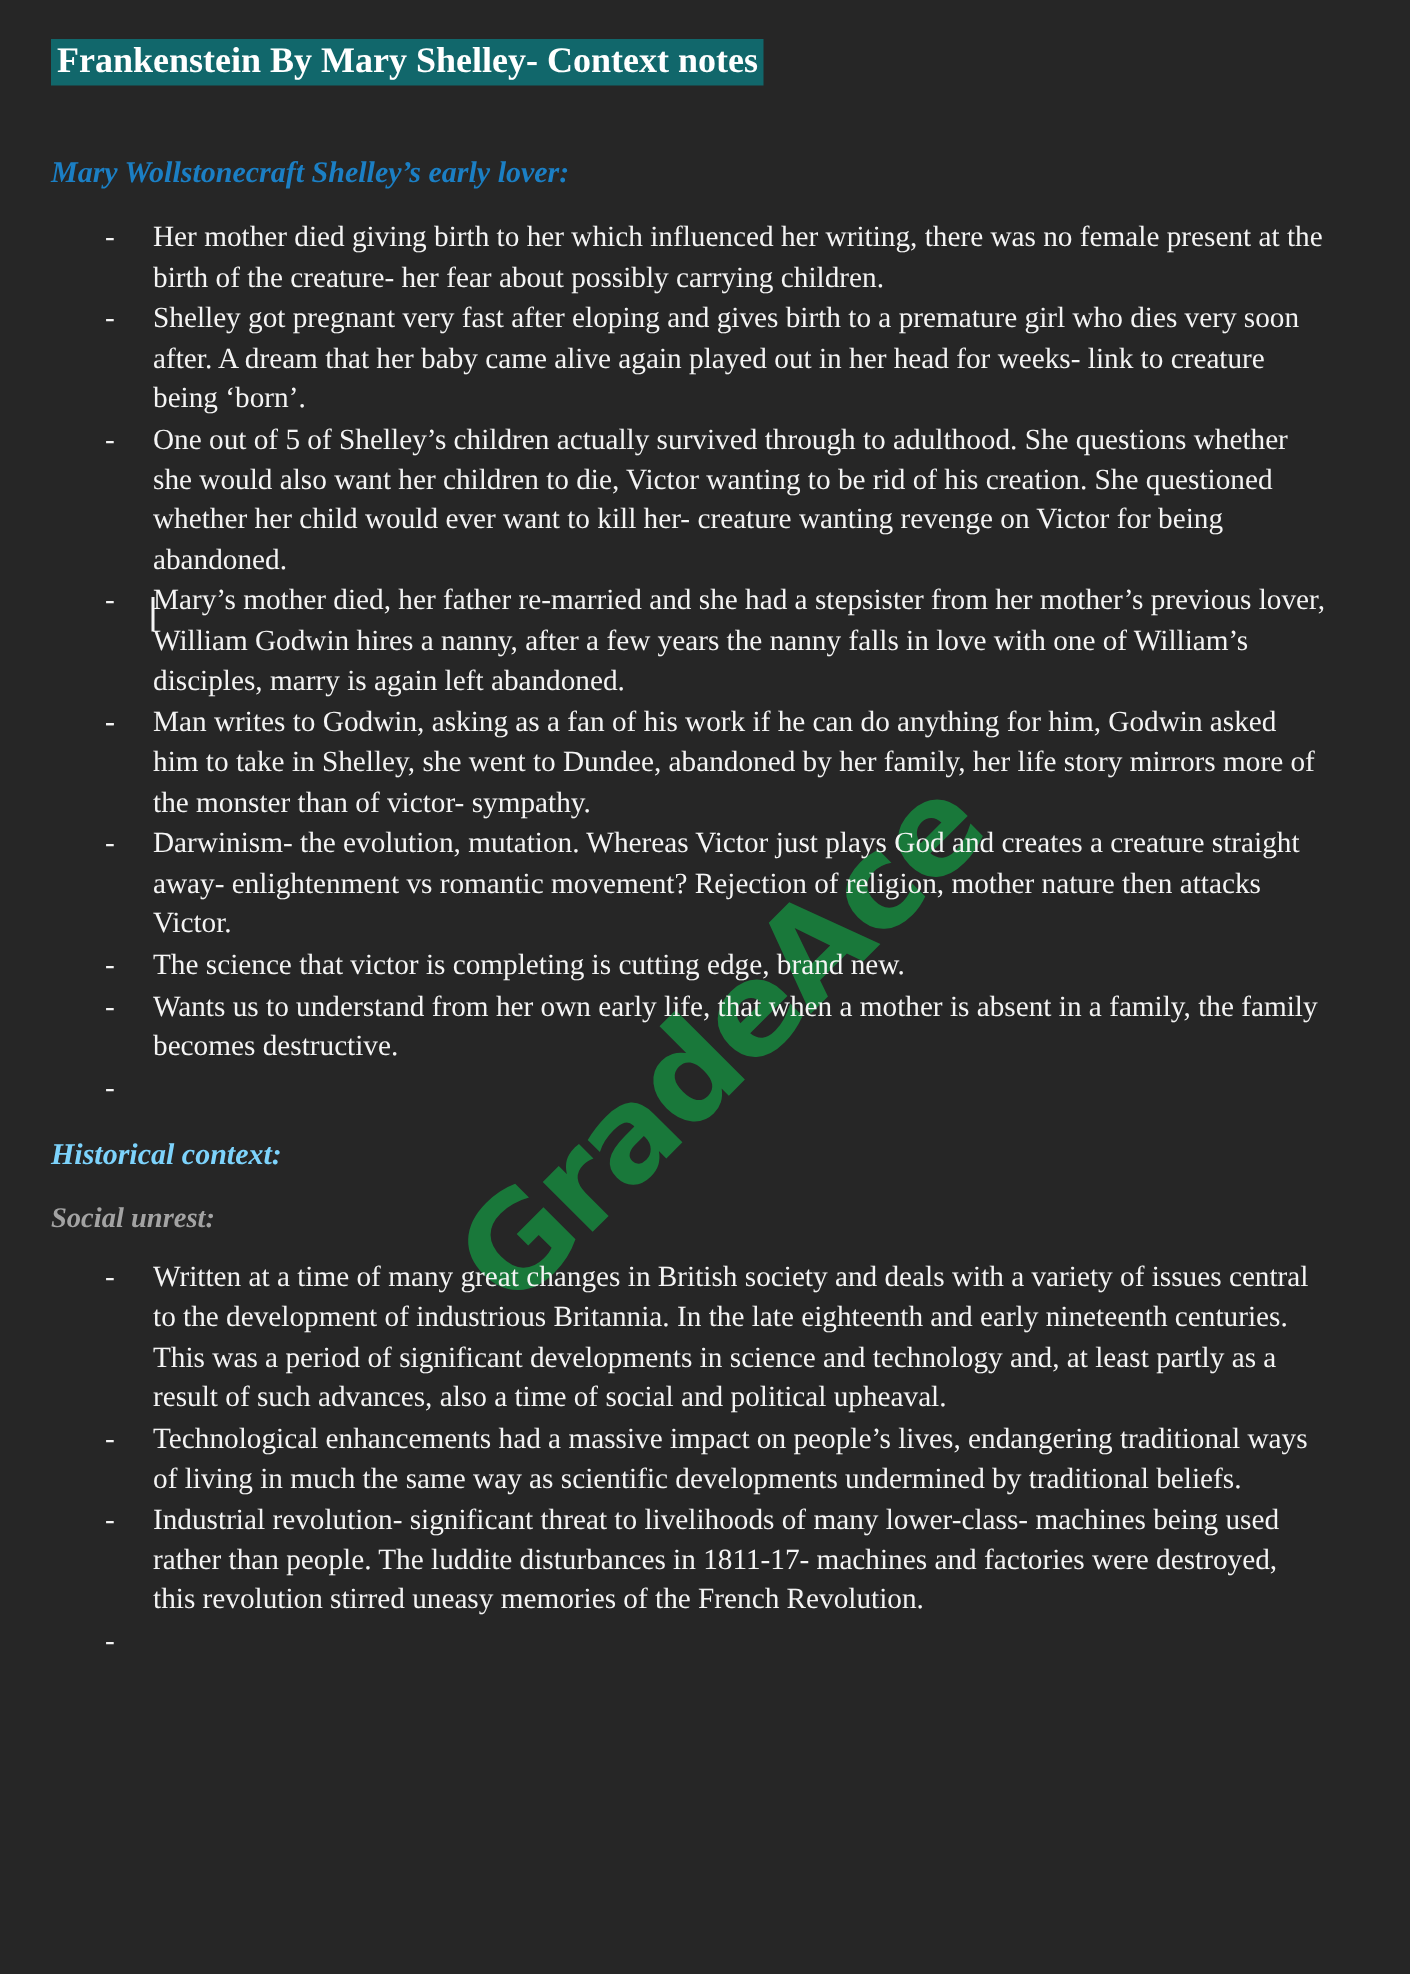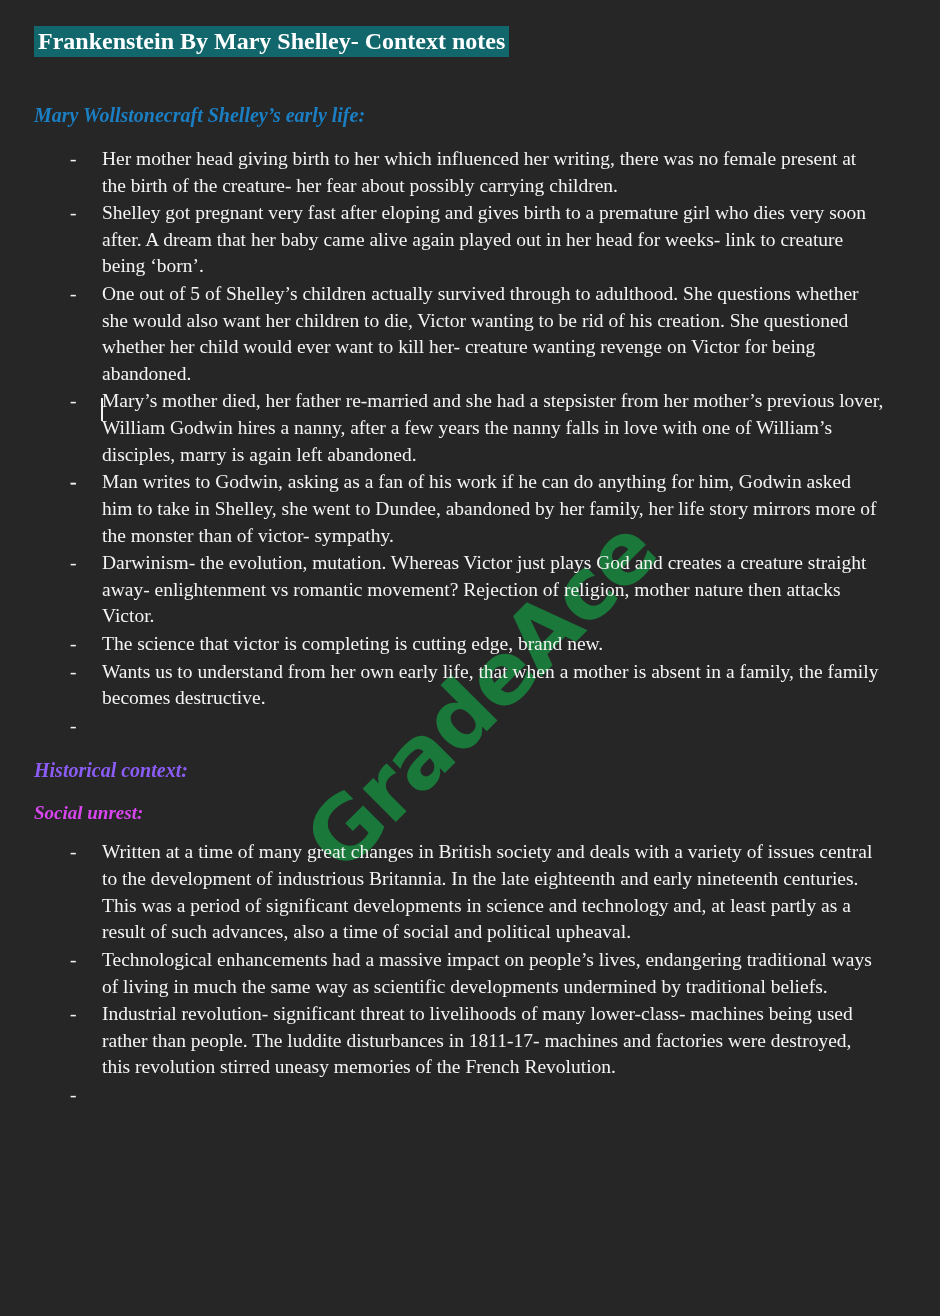--- a/index.html
+++ b/index.html
@@ -73,27 +73,27 @@
   }
 
   .section-heading {
     font-size: 20px;
     font-weight: 700;
     font-style: italic;
     line-height: 1.3;
     margin: 0 0 18px 0;
   }
   .section-heading.accent-a { color: #1b7fc4; }
-  .section-heading.accent-b { color: #8b5cf6; }
+  .section-heading.accent-b { color: #7dd3fc; }
 
   .sub-heading {
     font-size: 19px;
     font-weight: 700;
     font-style: italic;
-    color: #d946ef;
+    color: #a3a3a3;
     margin: 0 0 14px 0;
     line-height: 1.3;
   }
 
   ul.bullets {
     list-style: none;
     margin: 0;
     padding: 0;
   }
   ul.bullets > li {
@@ -130,24 +130,24 @@
 <div id="page">
 
   <div id="watermark">
     <span class="wm-text">GradeAce</span>
   </div>
 
   <div id="content">
 
     <h1 class="doc-title"><span class="hl">Frankenstein By Mary Shelley- Context notes</span></h1>
 
-    <h2 class="section-heading accent-a">Mary Wollstonecraft Shelley’s early life:</h2>
+    <h2 class="section-heading accent-a">Mary Wollstonecraft Shelley’s early lover:</h2>
 
     <ul class="bullets">
-      <li><span class="dash">-</span><span>Her mother head giving birth to her which influenced her writing, there was no female present at the birth of the creature- her fear about possibly carrying children.</span></li>
+      <li><span class="dash">-</span><span>Her mother died giving birth to her which influenced her writing, there was no female present at the birth of the creature- her fear about possibly carrying children.</span></li>
       <li><span class="dash">-</span><span>Shelley got pregnant very fast after eloping and gives birth to a premature girl who dies very soon after. A dream that her baby came alive again played out in her head for weeks- link to creature being ‘born’.</span></li>
       <li><span class="dash">-</span><span>One out of 5 of Shelley’s children actually survived through to adulthood. She questions whether she would also want her children to die, Victor wanting to be rid of his creation. She questioned whether her child would ever want to kill her- creature wanting revenge on Victor for being abandoned.</span></li>
       <li><span class="dash">-</span><span>Mary’s mother died, her father re-married and she had a stepsister from her mother’s previous lover, William Godwin hires a nanny, after a few years the nanny falls in love with one of William’s disciples, marry is again left abandoned.</span></li>
       <li><span class="dash">-</span></li>
       <li><span class="dash">-</span><span>Man writes to Godwin, asking as a fan of his work if he can do anything for him, Godwin asked him to take in Shelley, she went to Dundee, abandoned by her family, her life story mirrors more of the monster than of victor- sympathy.</span></li>
       <li><span class="dash">-</span><span>Darwinism- the evolution, mutation. Whereas Victor just plays God and creates a creature straight away- enlightenment vs romantic movement? Rejection of religion, mother nature then attacks Victor.</span></li>
       <li><span class="dash">-</span><span>The science that victor is completing is cutting edge, brand new.</span></li>
       <li><span class="dash">-</span><span>Wants us to understand from her own early life, that when a mother is absent in a family, the family becomes destructive.</span></li>
       <li><span class="dash">-</span></li>
     </ul>

